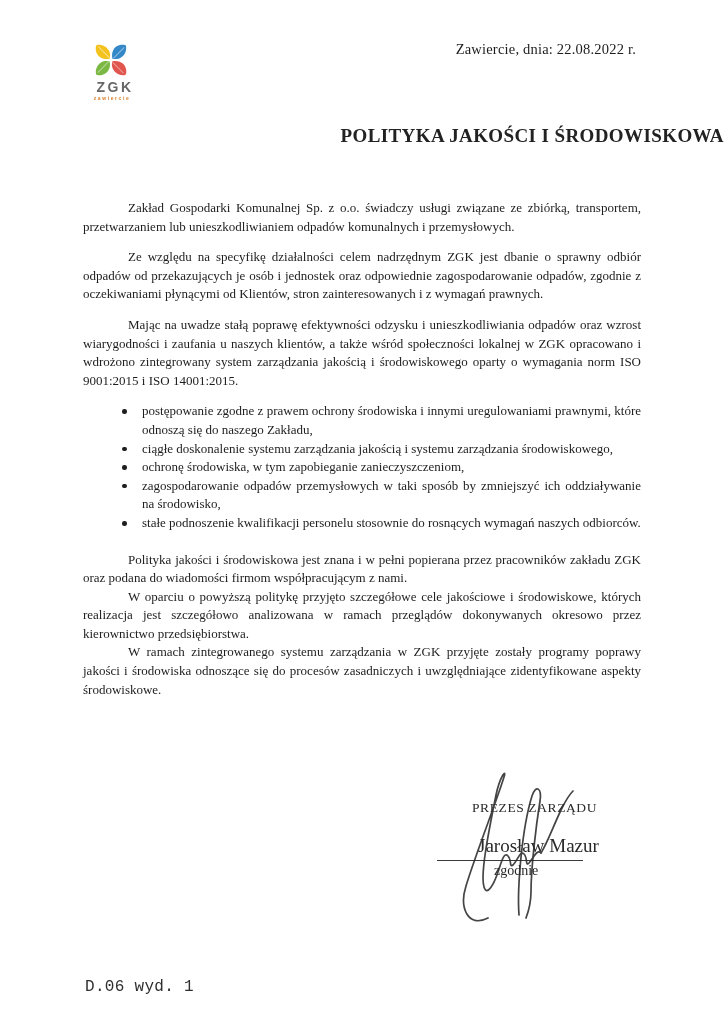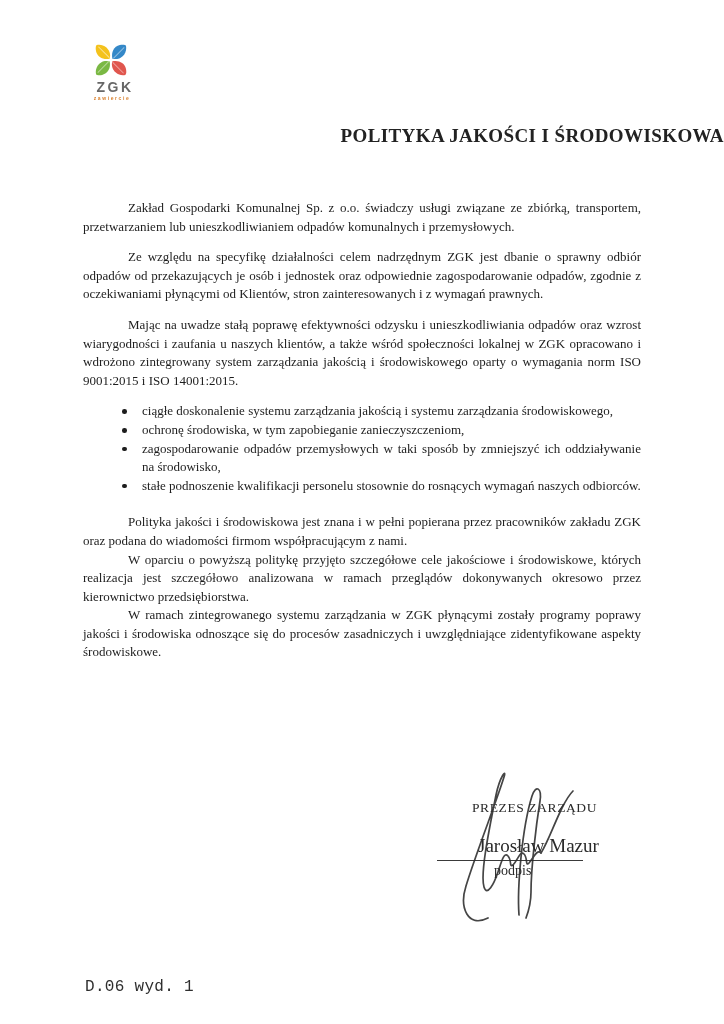--- a/index.html
+++ b/index.html
@@ -144,20 +144,21 @@
     letter-spacing: 0.3px;
     color: #2e2e2e;
     margin-top: 12px;
   }
 </style>
 </head>
 <body>
 
 <div class="page">
 
+  <div class="date-line">Zawiercie, dnia: 22.08.2022 r.</div>
 
   <div class="logo">
     <svg class="logo-leaves" width="34" height="34" viewBox="0 0 100 100">
       <g>
         <path fill="#f4c21c" d="M46 46 C 28 50 10 42 6 24 C 4 15 5 8 8 6 C 26 2 44 14 47 32 C 48 38 47 43 46 46 Z"></path>
         <path fill="#ffffff" opacity="0.55" d="M44 44 L 12 12 L 14 10 L 46 42 Z"></path>
       </g>
       <g transform="rotate(90 50 50)">
         <path fill="#3488c8" d="M46 46 C 28 50 10 42 6 24 C 4 15 5 8 8 6 C 26 2 44 14 47 32 C 48 38 47 43 46 46 Z"></path>
         <path fill="#ffffff" opacity="0.45" d="M44 44 L 12 12 L 14 10 L 46 42 Z"></path>
@@ -175,34 +176,35 @@
     <div class="logo-sub">zawiercie</div>
   </div>
 
   <h1 class="doc-title">POLITYKA JAKOŚCI I ŚRODOWISKOWA</h1>
 
   <div class="content">
     <p>Zakład Gospodarki Komunalnej Sp. z o.o. świadczy usługi związane ze zbiórką, transportem, przetwarzaniem lub unieszkodliwianiem odpadów komunalnych i przemysłowych.</p>
     <p>Ze względu na specyfikę działalności celem nadrzędnym ZGK jest dbanie o sprawny odbiór odpadów od przekazujących je osób i jednostek oraz odpowiednie zagospodarowanie odpadów, zgodnie z oczekiwaniami płynącymi od Klientów, stron zainteresowanych i z wymagań prawnych.</p>
     <p>Mając na uwadze stałą poprawę efektywności odzysku i unieszkodliwiania odpadów oraz wzrost wiarygodności i zaufania u naszych klientów, a także wśród społeczności lokalnej w ZGK opracowano i wdrożono zintegrowany system zarządzania jakością i środowiskowego oparty o wymagania norm ISO 9001:2015 i ISO 14001:2015.</p>
     <ul class="bullet-list">
+      <li>postępowanie zgodne z prawem ochrony środowiska i innymi uregulowaniami prawnymi, które odnoszą się do naszego Zakładu,</li>
       <li>ciągłe doskonalenie systemu zarządzania jakością i systemu zarządzania środowiskowego,</li>
       <li>ochronę środowiska, w tym zapobieganie zanieczyszczeniom,</li>
       <li>zagospodarowanie odpadów przemysłowych w taki sposób by zmniejszyć ich oddziaływanie na środowisko,</li>
       <li>stałe podnoszenie kwalifikacji personelu stosownie do rosnących wymagań naszych odbiorców.</li>
     </ul>
     <p class="closing">Polityka jakości i środowiskowa jest znana i w pełni popierana przez pracowników zakładu ZGK oraz podana do wiadomości firmom współpracującym z nami.</p>
     <p class="closing">W oparciu o powyższą politykę przyjęto szczegółowe cele jakościowe i środowiskowe, których realizacja jest szczegółowo analizowana w ramach przeglądów dokonywanych okresowo przez kierownictwo przedsiębiorstwa.</p>
-    <p class="closing">W ramach zintegrowanego systemu zarządzania w ZGK płynącymi zostały programy poprawy jakości i środowiska odnoszące się do procesów zasadniczych i uwzględniające zidentyfikowane aspekty środowiskowe.</p>
+    <p class="closing">W ramach zintegrowanego systemu zarządzania w ZGK przyjęte zostały programy poprawy jakości i środowiska odnoszące się do procesów zasadniczych i uwzględniające zidentyfikowane aspekty środowiskowe.</p>
   </div>
 
   <div class="sig-role">PREZES ZARZĄDU</div>
   <div class="sig-name">Jarosław Mazur</div>
   <div class="sig-line"></div>
-  <div class="sig-caption">podpis</div>
+  <div class="sig-caption">zgodnie</div>
 
   <svg class="sig-mark" width="140" height="155" viewBox="0 0 140 155">
     <g fill="none" stroke="#2b2b2b" stroke-width="1.7" stroke-linecap="round" opacity="0.88">
       <path d="M36 150 C 16 160 7 140 14 118 C 23 88 45 32 52 9 C 55 0 48 8 44 27 C 37 62 28 106 32 119 C 35 129 42 116 46 104 C 50 92 52 84 56 88 C 60 92 57 100 61 97 C 66 92 68 82 72 86 C 76 90 73 99 77 95 C 82 89 85 81 89 85"></path>
       <path d="M67 147 C 65 120 70 60 80 28 C 84 16 90 20 88 33 C 84 58 79 100 79 124 C 79 134 77 142 74 150"></path>
       <path d="M89 85 C 96 74 102 56 110 40 C 114 32 118 26 121 23"></path>
     </g>
   </svg>
 
   <div class="doc-footer">D.06 wyd. 1</div>

